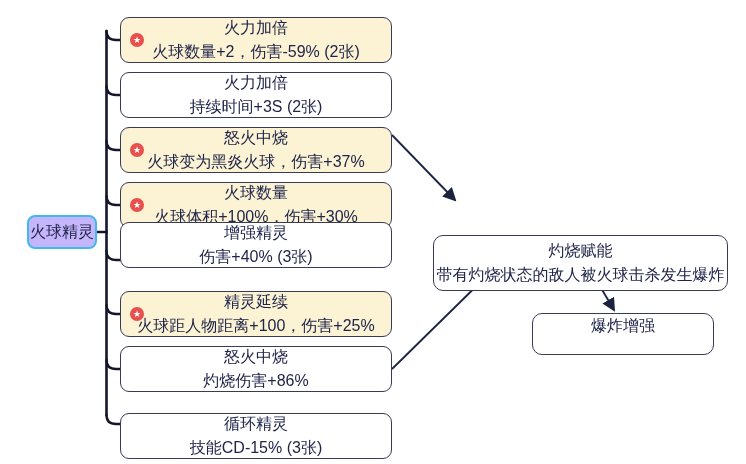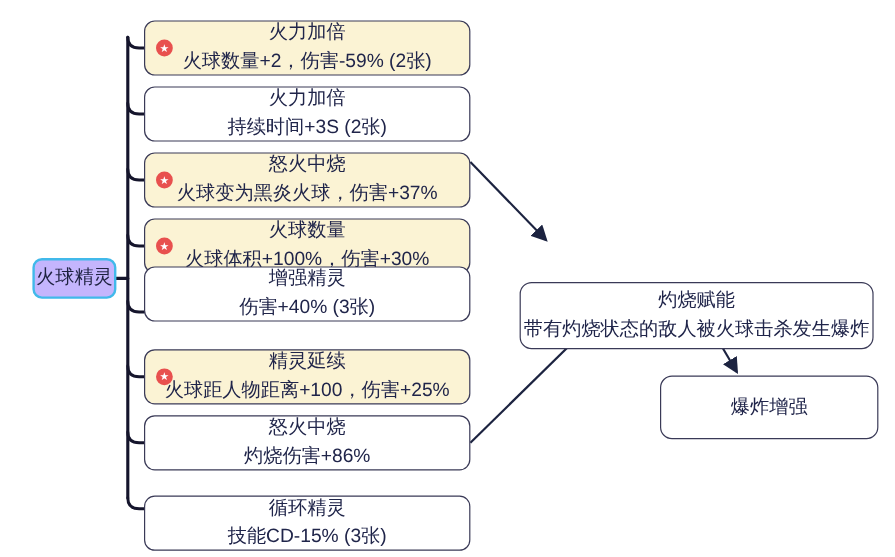--- a/index.html
+++ b/index.html
@@ -22,21 +22,21 @@
     width:14px;height:14px;border-radius:50%;background:#e8504e;color:#ffffff;
     display:flex;align-items:center;justify-content:center;
     font-size:9px;line-height:1;
   }
   .root{
     left:27px;top:215px;width:70px;height:34px;
     background:#c4b5fd;border:2px solid #41b9ea;border-radius:8px;
     font-size:13px;color:#1e2240;
   }
   .detail-a{left:433px;top:203px;width:295px;height:56px;border-radius:10px;margin-top:32px;}
-  .detail-b{left:550px;top:313px;width:182px;height:53px;border-radius:10px;}
+  .detail-b{left:532px;top:313px;width:182px;height:42px;border-radius:10px;justify-content:space-between;}
 </style>
 </head>
 <body>
 
 <div class="canvas">
 
   <svg class="wires" viewBox="0 0 746 464">
     <defs>
       <marker id="ah" viewBox="0 0 10 10" refX="8.5" refY="5" markerWidth="7.5" markerHeight="7.5" orient="auto-start-reverse">
         <path d="M0,0 L10,5 L0,10 Z" fill="#1c2340"></path>

